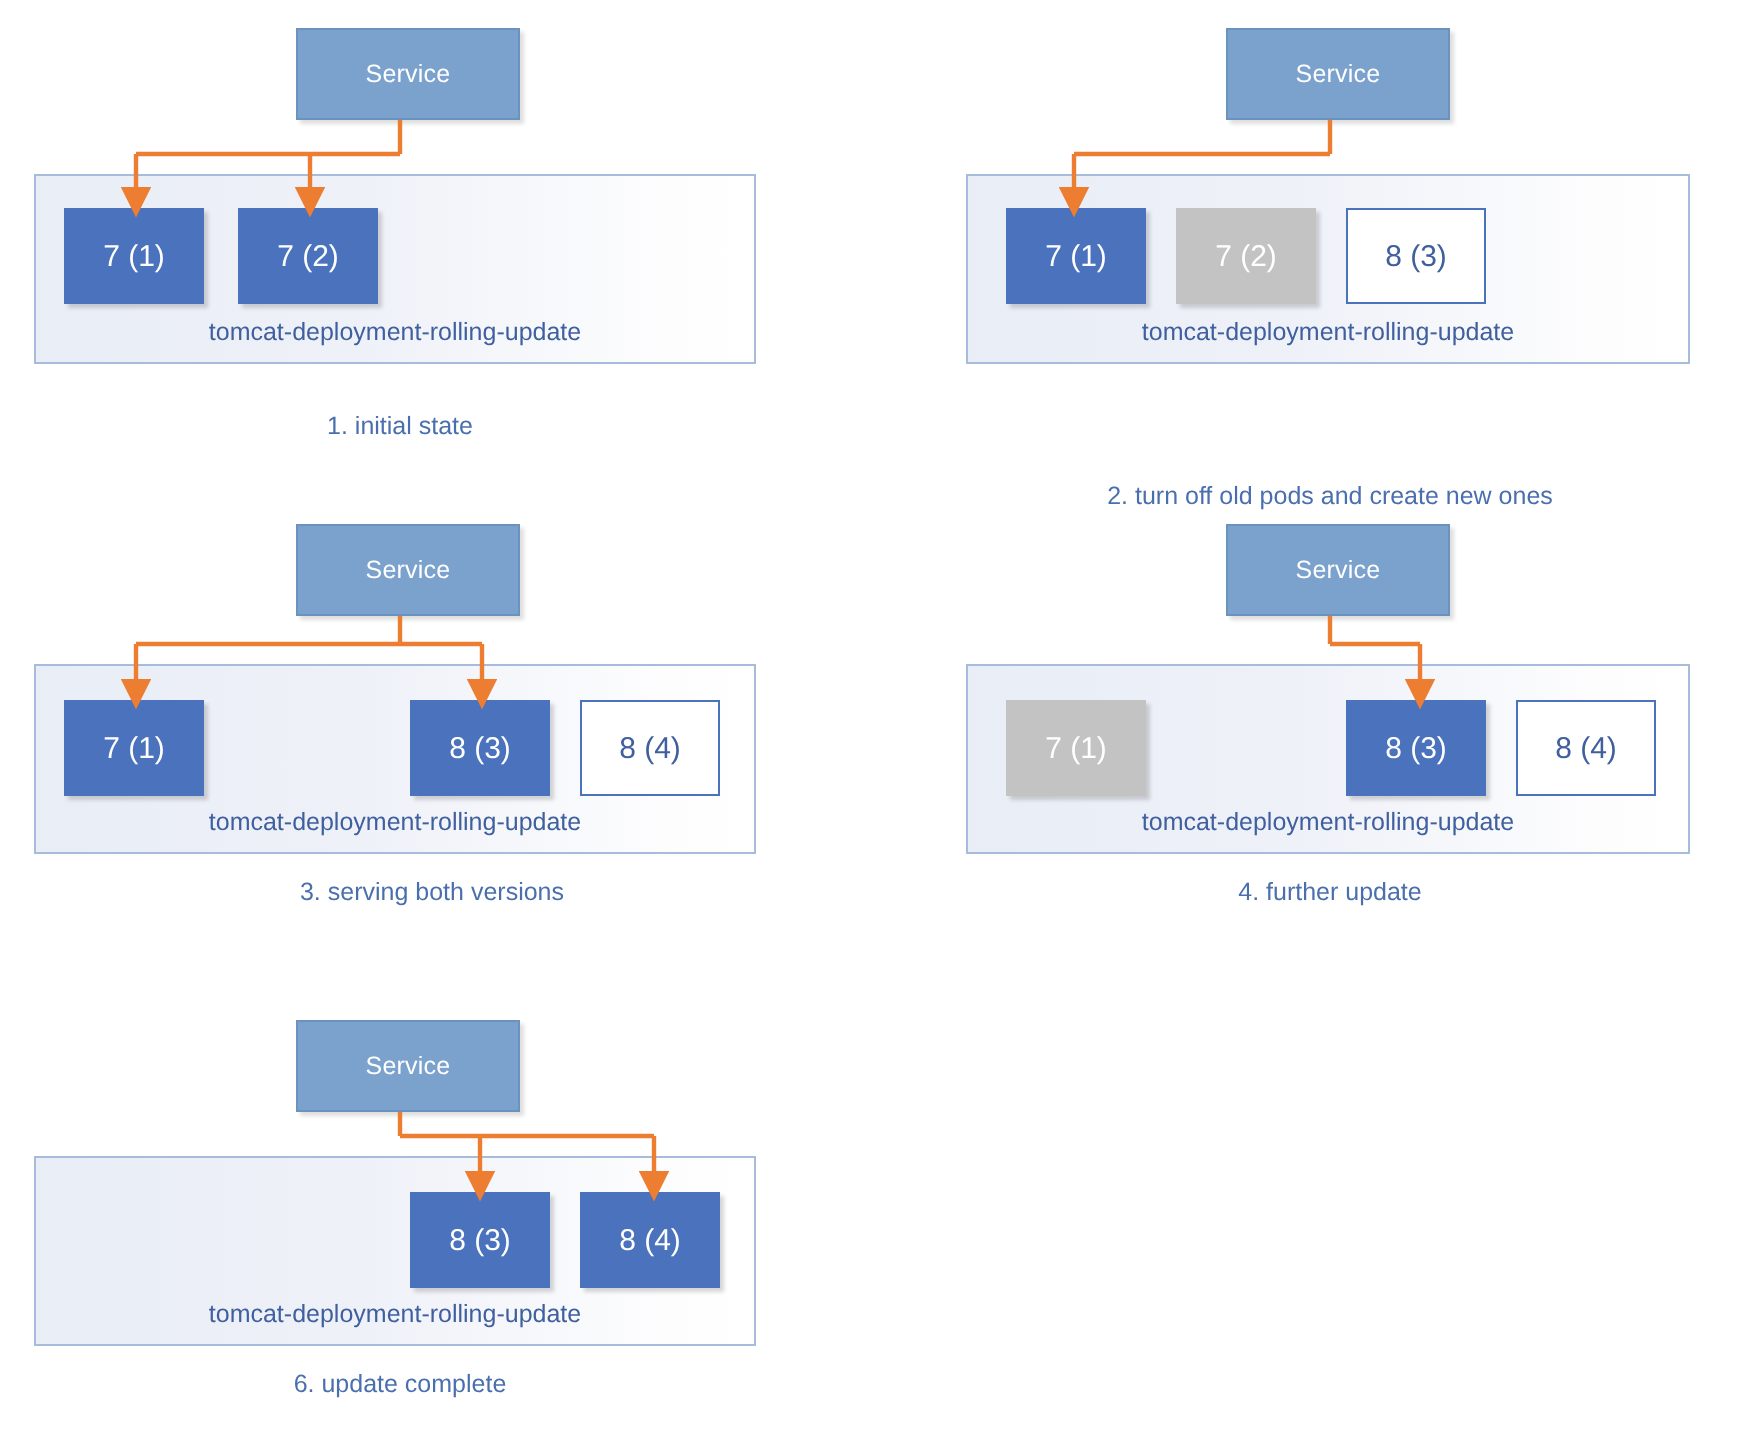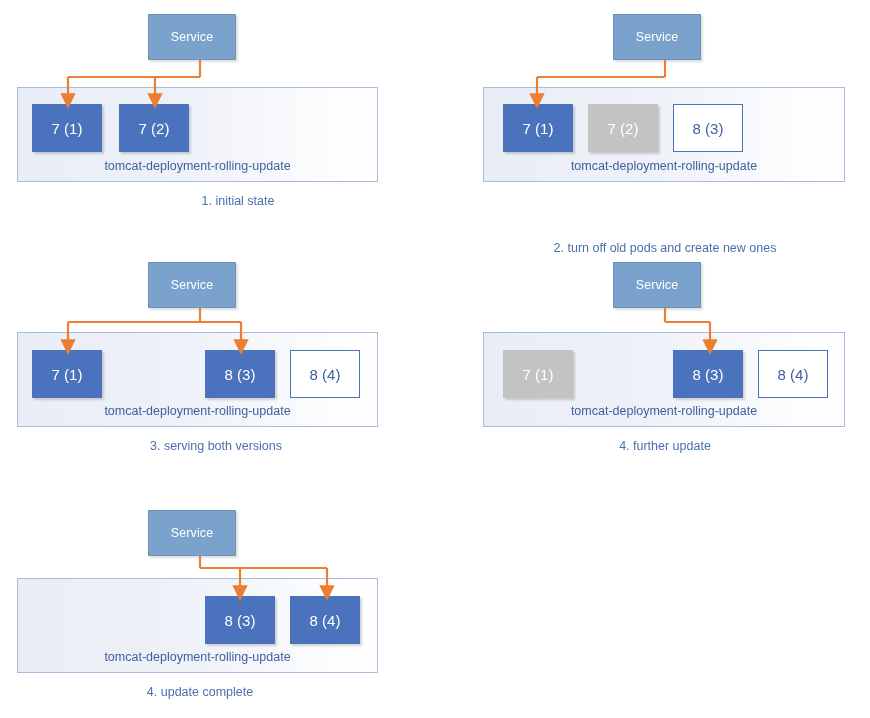--- a/index.html
+++ b/index.html
@@ -24,21 +24,21 @@
     height: 718px;
   }
 
   .panel {
     position: absolute;
   }
 
   
   .service-box {
     position: absolute;
-    width: 88px;
+    width: 112px;
     height: 46px;
     background: #7ba2cc;
     border: 1px solid #6c93bd;
     box-sizing: border-box;
     box-shadow: 2px 2px 2px rgba(0,0,0,0.13);
     display: flex;
     align-items: center;
     justify-content: center;
   }
   .service-label {
@@ -128,21 +128,21 @@
       <span class="deployment-label">tomcat-deployment-rolling-update</span>
     </div>
 
     <div class="pod blue" style="left:32px; top:104px;">
       <span>7 (1)</span>
     </div>
     <div class="pod blue" style="left:119px; top:104px;">
       <span>7 (2)</span>
     </div>
 
-    <div class="caption" style="left:0px; top:194px; width:400px;margin-left:38px;">1. initial state</div>
+    <div class="caption" style="left:0px; top:206px; width:400px;">1. initial state</div>
   </div>
 
   <div class="panel">
     <div class="service-box" style="left:613px; top:14px;">
       <span class="service-label">Service</span>
     </div>
 
     <div class="deployment-box" style="left:483px; top:87px; width:362px; height:95px;">
       <span class="deployment-label">tomcat-deployment-rolling-update</span>
     </div>
@@ -213,21 +213,21 @@
       <span class="deployment-label">tomcat-deployment-rolling-update</span>
     </div>
 
     <div class="pod blue" style="left:205px; top:596px;">
       <span>8 (3)</span>
     </div>
     <div class="pod blue" style="left:290px; top:596px;">
       <span>8 (4)</span>
     </div>
 
-    <div class="caption" style="left:0px; top:685px; width:400px;">4. update complete</div>
+    <div class="caption" style="left:0px; top:685px; width:400px;">6. update complete</div>
   </div>
 
   <svg id="connectors" viewBox="0 0 870 718" width="870" height="718">
     <defs>
       <marker id="arrowhead" markerWidth="7" markerHeight="7" refX="1.2" refY="3.5" orient="auto" markerUnits="strokeWidth">
         <path d="M0,0 L7,3.5 L0,7 z" fill="#ed7d31"></path>
       </marker>
     </defs>
 
     <g stroke="#ed7d31" stroke-width="2.2" fill="none" stroke-linecap="butt">

